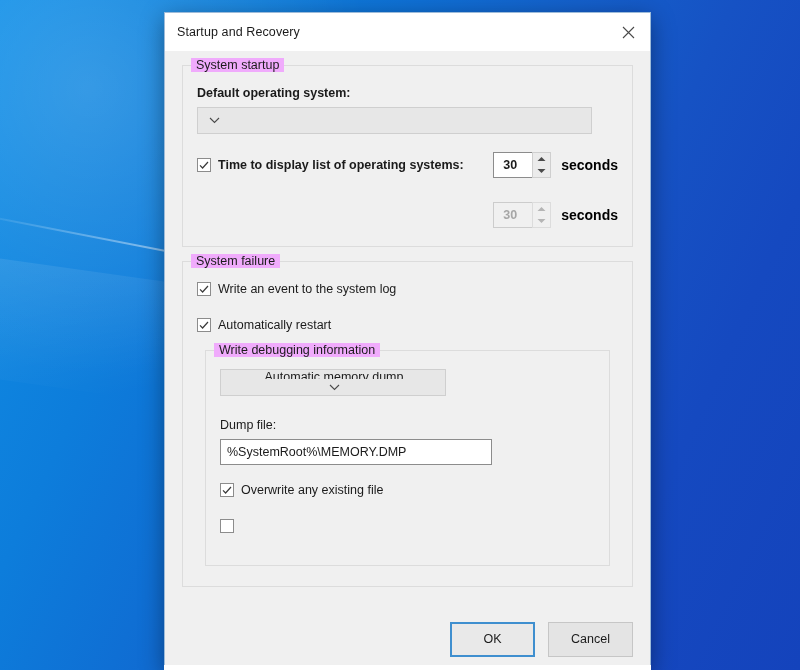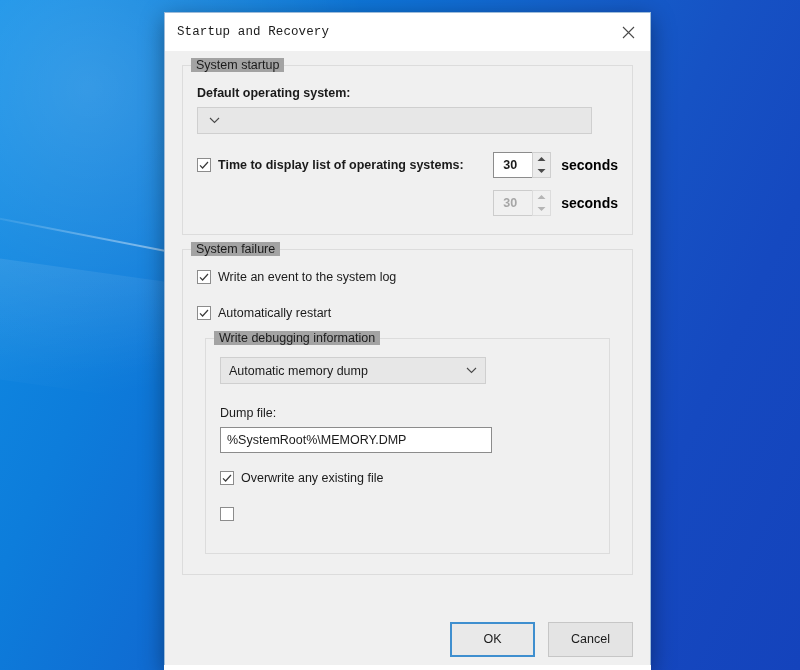--- a/index.html
+++ b/index.html
@@ -70,21 +70,20 @@
     background: #ffffff;
     display: flex;
     align-items: center;
     flex: 0 0 auto;
     padding-left: 12px;
   }
   .title-text {
     font-size: 12.5px;
     color: #1b1b1b;
     letter-spacing: 0.1px;
-    font-family: Liberation Mono, monospace;
   }
   .titlebar-spacer { flex: 1 1 auto; }
   .close-btn {
     width: 44px; height: 38px;
     display: flex; align-items: center; justify-content: center;
     color: #444;
     cursor: default;
   }
   .close-btn svg { display: block; }
 
@@ -100,21 +99,21 @@
   .group {
     border: 1px solid #dcdcdc;
     border-radius: 0;
     position: relative;
     margin-bottom: 14px;
     background: transparent;
   }
   .group > .legend {
     position: absolute;
     top: -8px; left: 8px;
-    background: #a3a3a3;
+    background: #f0abfc;
     padding: 0 5px;
     font-size: 12.5px;
     color: #1b1b1b;
     white-space: nowrap;
   }
   .group-inner { padding: 18px 14px 14px 14px; }
 
   #group-system-startup .group-inner { padding: 20px 14px 18px 14px; font-weight: bold; }
 
   .field-label {
@@ -137,21 +136,21 @@
     cursor: default;
   }
   .combobox .cb-value { flex: 1 1 auto; white-space: nowrap; overflow: hidden; }
   .combobox .cb-arrow {
     flex: 0 0 auto;
     width: 16px; height: 16px;
     display: flex; align-items: center; justify-content: center;
     color: #4a4a4a;
   }
   #combo-default-os { width: 395px; }
-  #combo-debug-info { width: 266px; }
+  #combo-debug-info { width: 226px; flex-direction: column; }
 
   
   .cb-row {
     display: flex;
     align-items: center;
     min-height: 22px;
   }
   .checkbox {
     flex: 0 0 auto;
     width: 14px; height: 14px;
@@ -166,21 +165,21 @@
   .cb-label {
     font-size: 12.5px;
     color: #1b1b1b;
     white-space: nowrap;
   }
 
   
   .timing-row {
     display: flex;
     align-items: center;
-    margin-bottom: 12px;
+    margin-bottom: 24px;
   }
   .timing-row .cb-row { flex: 0 0 auto; }
   .timing-spacer { flex: 1 1 auto; min-width: 8px; }
 
   .spinner {
     flex: 0 0 auto;
     display: flex;
     width: 58px; height: 26px;
     margin-right: 10px;
   }

